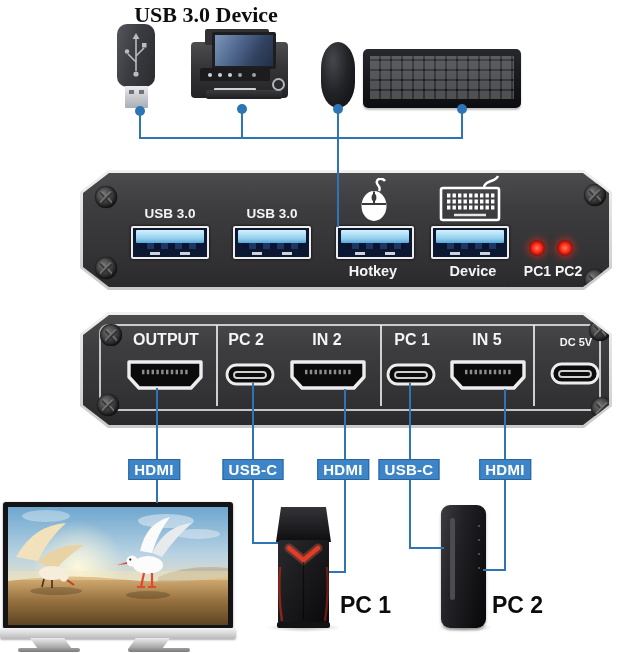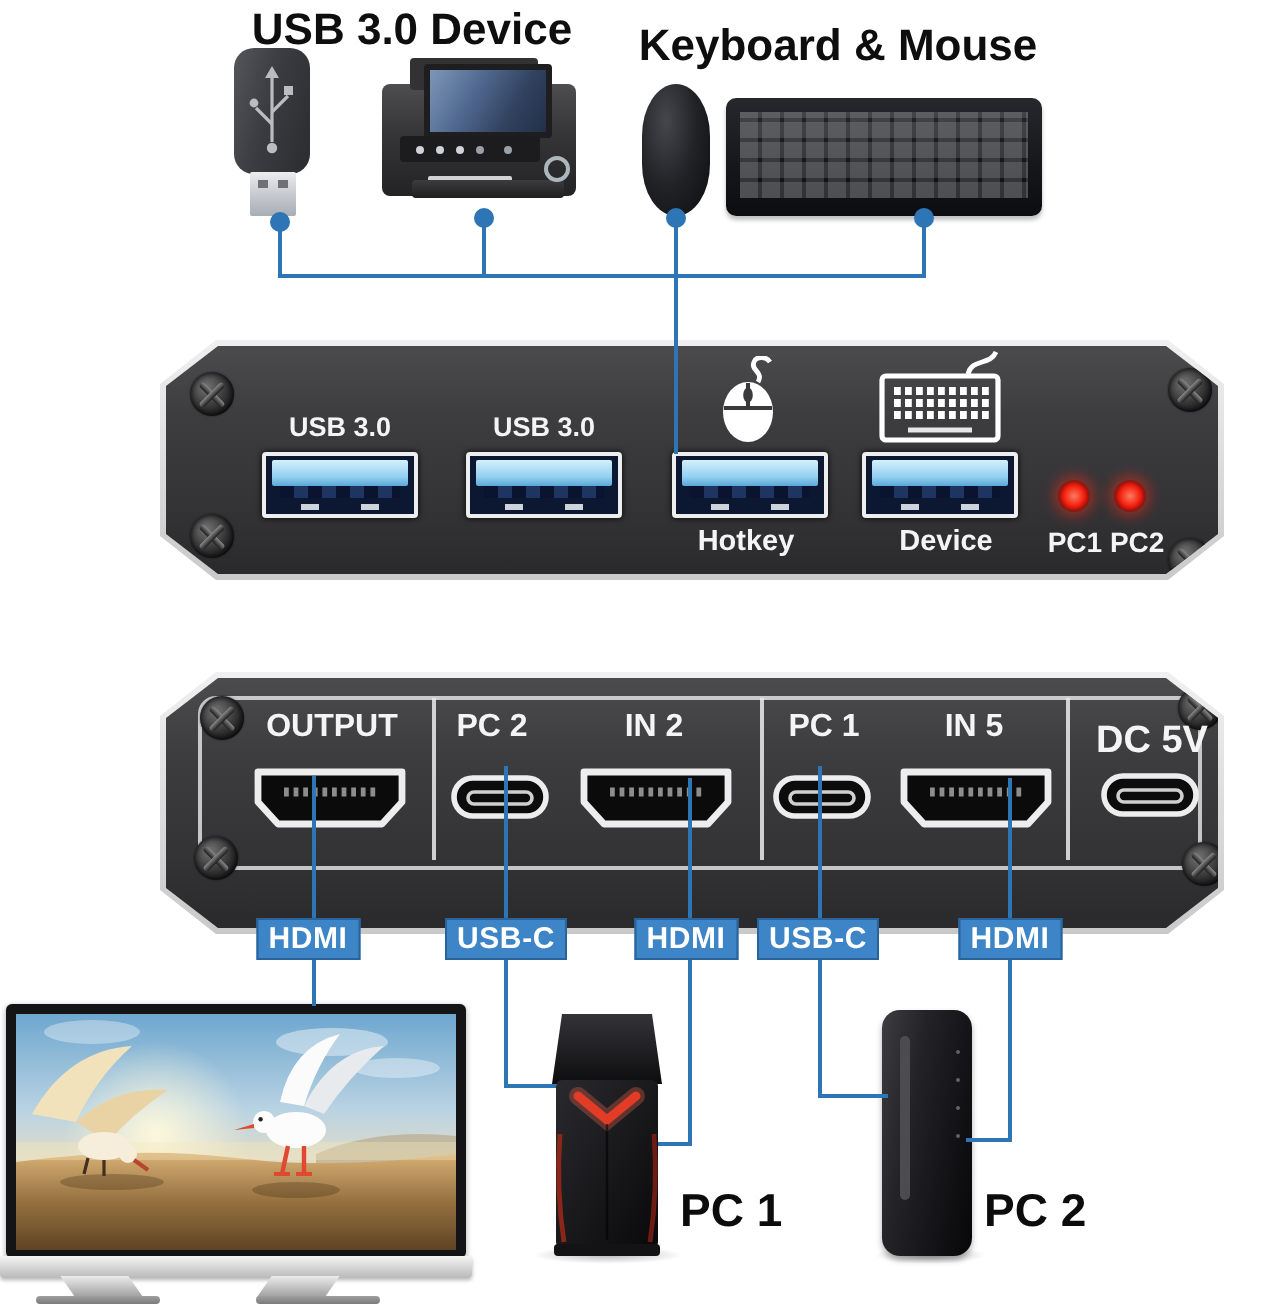--- a/index.html
+++ b/index.html
@@ -93,22 +93,21 @@
   .tshadow{position:absolute;height:9px;background:radial-gradient(ellipse,rgba(0,0,0,.28),transparent 70%);}
 
   .pclabel{position:absolute;font-weight:bold;font-size:23px;color:#0c0c0c;white-space:nowrap;}
   svg{display:block;}
 </style>
 </head>
 <body>
 
 <div id="canvas">
 
-  <div class="heading" style="left:206px;top:2px;font-size:22px;">USB 3.0 Device</div>
-  <div class="heading" style="left:419px;top:10px;font-size:22px;">Keyboard &amp; Mouse</div>
+  <div class="heading" style="left:206px;top:2px;font-size:22px;font-family:Liberation Serif, serif;">USB 3.0 Device</div>
 
   <div class="flashdrive">
     <svg width="38" height="63" viewBox="0 0 38 63">
       <g stroke="#b9bcc1" stroke-width="1.6" fill="none">
         <line x1="19" y1="14" x2="19" y2="47"></line>
         <path d="M19 38 L11 30"></path>
           <path d="M19 32 L27 24"></path>
       </g>
       <path d="M19 9 L15.5 15 H22.5 Z" fill="#b9bcc1"></path>
       <circle cx="19" cy="50" r="2.6" fill="#b9bcc1"></circle>
@@ -192,38 +191,38 @@
 
       <div class="panel-label" style="left:290px;top:90px;font-size:14.5px;">Hotkey</div>
       <div class="panel-label" style="left:390px;top:90px;font-size:14.5px;">Device</div>
 
       <div class="led" style="left:446px;top:67px;"></div>
       <div class="led" style="left:474px;top:67px;"></div>
       <div class="panel-label" style="left:470px;top:90px;font-size:14px;">PC1 PC2</div>
     </div>
   </div>
 
-  <div class="device-outer" style="top:312px;height:131px;margin-top:24px;">
+  <div class="device-outer" style="top:312px;height:116px;">
     <div class="device-inner">
       <div class="innerframe" style="left:16px;top:9px;width:498px;height:83px;"></div>
       <div class="divider" style="left:133px;top:10px;height:81px;"></div>
       <div class="divider" style="left:297px;top:10px;height:81px;"></div>
       <div class="divider" style="left:450px;top:10px;height:81px;"></div>
 
       <div class="screw" style="left:17px;top:9px;"></div>
       <div class="screw" style="left:14px;top:79px;"></div>
       <div class="screw" style="left:506px;top:4px;"></div>
       <div class="screw" style="left:508px;top:82px;"></div>
 
       <div class="panel-label" style="left:83px;top:16px;font-size:16px;">OUTPUT</div>
       <div class="panel-label" style="left:163px;top:16px;font-size:16px;">PC 2</div>
       <div class="panel-label" style="left:244px;top:16px;font-size:16px;">IN 2</div>
       <div class="panel-label" style="left:329px;top:16px;font-size:16px;">PC 1</div>
       <div class="panel-label" style="left:404px;top:16px;font-size:16px;">IN 5</div>
-      <div class="panel-label" style="left:493px;top:21px;font-size:19px;">DC 5V</div>
+      <div class="panel-label" style="left:493px;top:21px;font-size:11px;">DC 5V</div>
 
       <svg class="abs" style="left:42px;top:44px;" width="80" height="32" viewBox="0 0 80 32">
         <path d="M4 3 h72 v15 l-10 11 h-52 l-10 -11 z" fill="#0b0b0c" stroke="#ededed" stroke-width="3.4" stroke-linejoin="round"></path>
         <line x1="17" y1="13" x2="63" y2="13" stroke="#8d8d8d" stroke-width="4.5" stroke-dasharray="2.4 2.4"></line>
       </svg>
       <svg class="abs" style="left:205px;top:44px;" width="80" height="32" viewBox="0 0 80 32">
         <path d="M4 3 h72 v15 l-10 11 h-52 l-10 -11 z" fill="#0b0b0c" stroke="#ededed" stroke-width="3.4" stroke-linejoin="round"></path>
         <line x1="17" y1="13" x2="63" y2="13" stroke="#8d8d8d" stroke-width="4.5" stroke-dasharray="2.4 2.4"></line>
       </svg>
       <svg class="abs" style="left:365px;top:44px;" width="80" height="32" viewBox="0 0 80 32">

